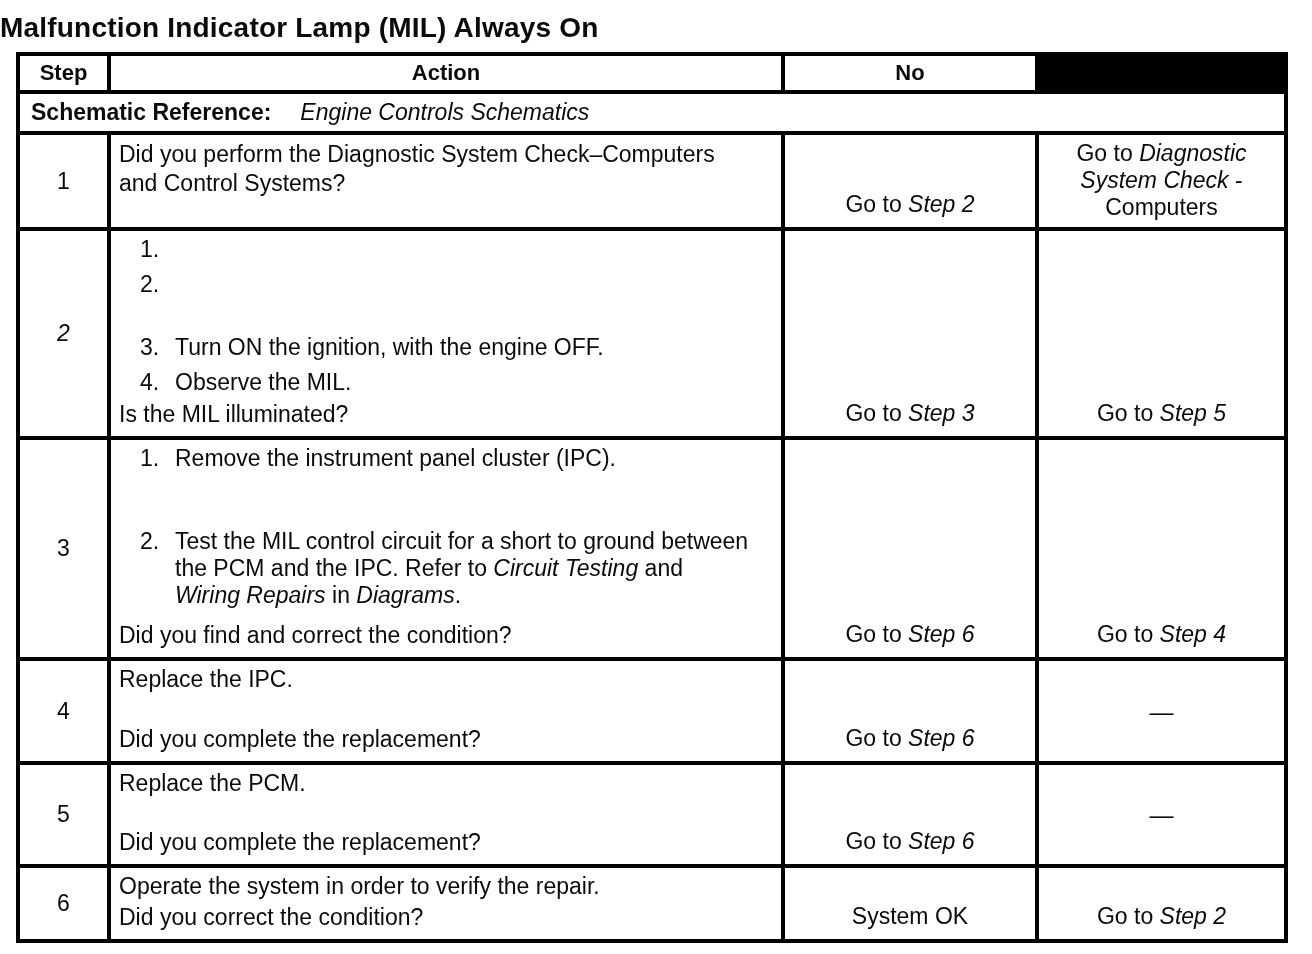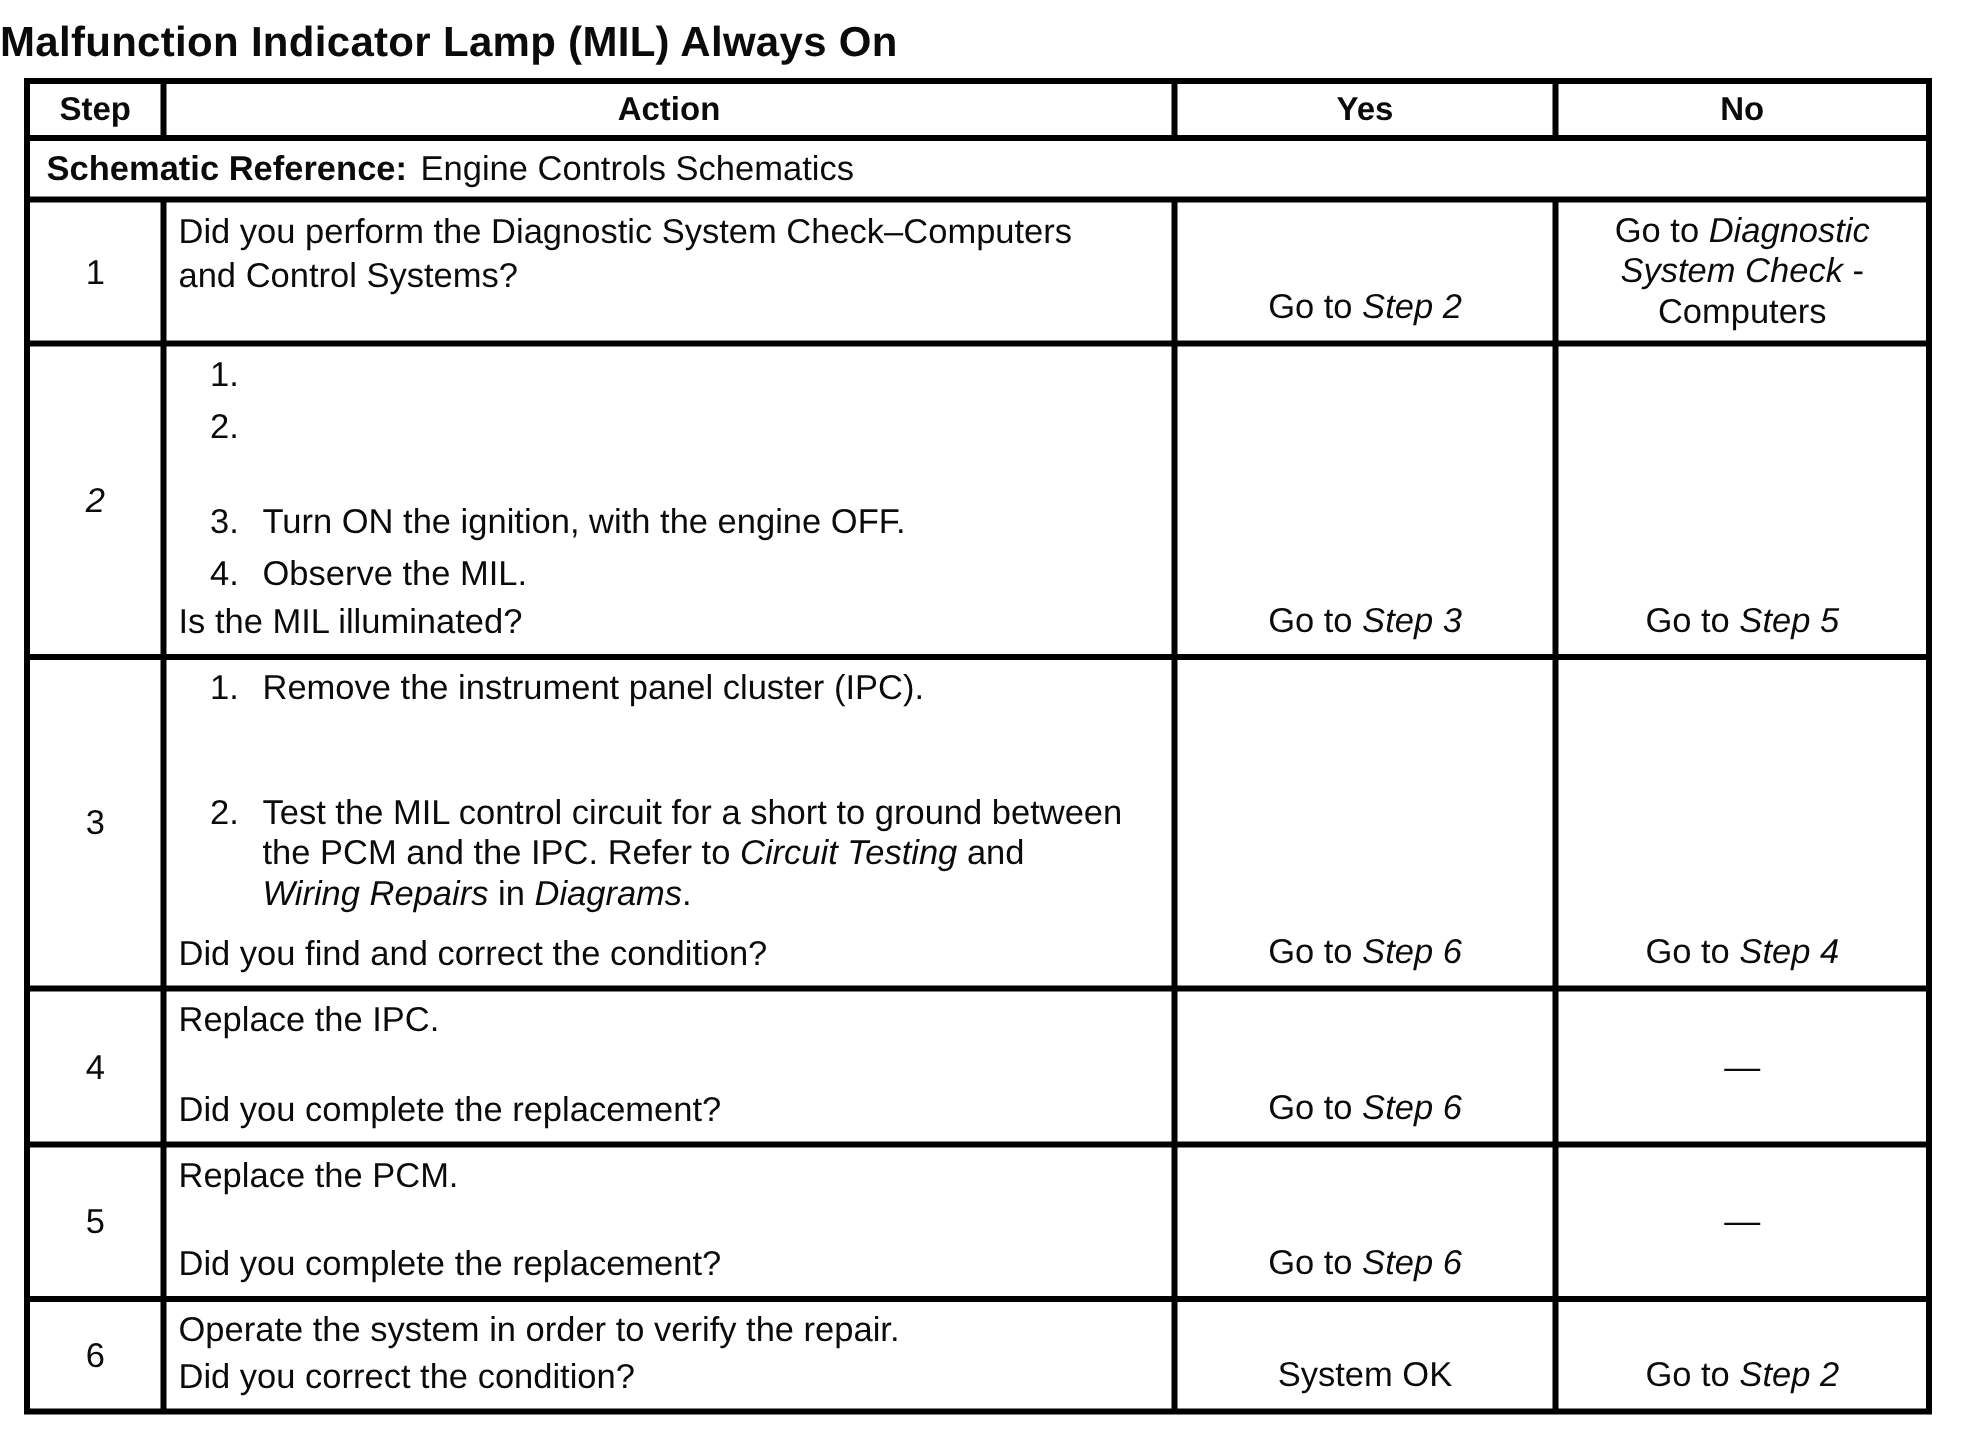--- a/index.html
+++ b/index.html
@@ -29,23 +29,24 @@
   }
   .cell { background: #fff; font-size: 23px; }
   .head {
     display: flex; align-items: center; justify-content: center;
     font-weight: bold; font-size: 22px;
   }
   .schem-cell {
     grid-column: 1 / -1;
     display: flex; align-items: center;
     padding-left: 11px;
+    gap: 20px;
   }
   .schem-label { font-weight: bold; }
-  .schem-value { margin-left: 9px; }
+  .schem-value { font-style: italic; margin-left: 9px; }
   .step-cell {
     display: flex; align-items: center; justify-content: center;
   }
   .step-italic { font-style: italic; }
   .action-cell {
     display: flex; flex-direction: column;
     padding: 5px 22px 8px 5px;
     line-height: 27px;
   }
   .lead { padding-left: 3px; }
@@ -73,21 +74,20 @@
 <body>
 
 <div>
 
   <div class="title">Malfunction Indicator Lamp (MIL) Always On</div>
 
   <div class="table">
 
     <div class="cell head">Step</div>
     <div class="cell head">Action</div>
-    <div class="cell head">Yes</div>
     <div class="cell head">No</div>
 
     <div class="cell schem-cell">
       <span class="schem-label">Schematic Reference:</span>
       <span class="schem-value">Engine Controls Schematics</span>
     </div>
 
     <div class="cell step-cell">1</div>
     <div class="cell action-cell">
       <div class="para">Did you perform the Diagnostic System Check–Computers and Control Systems?</div>

